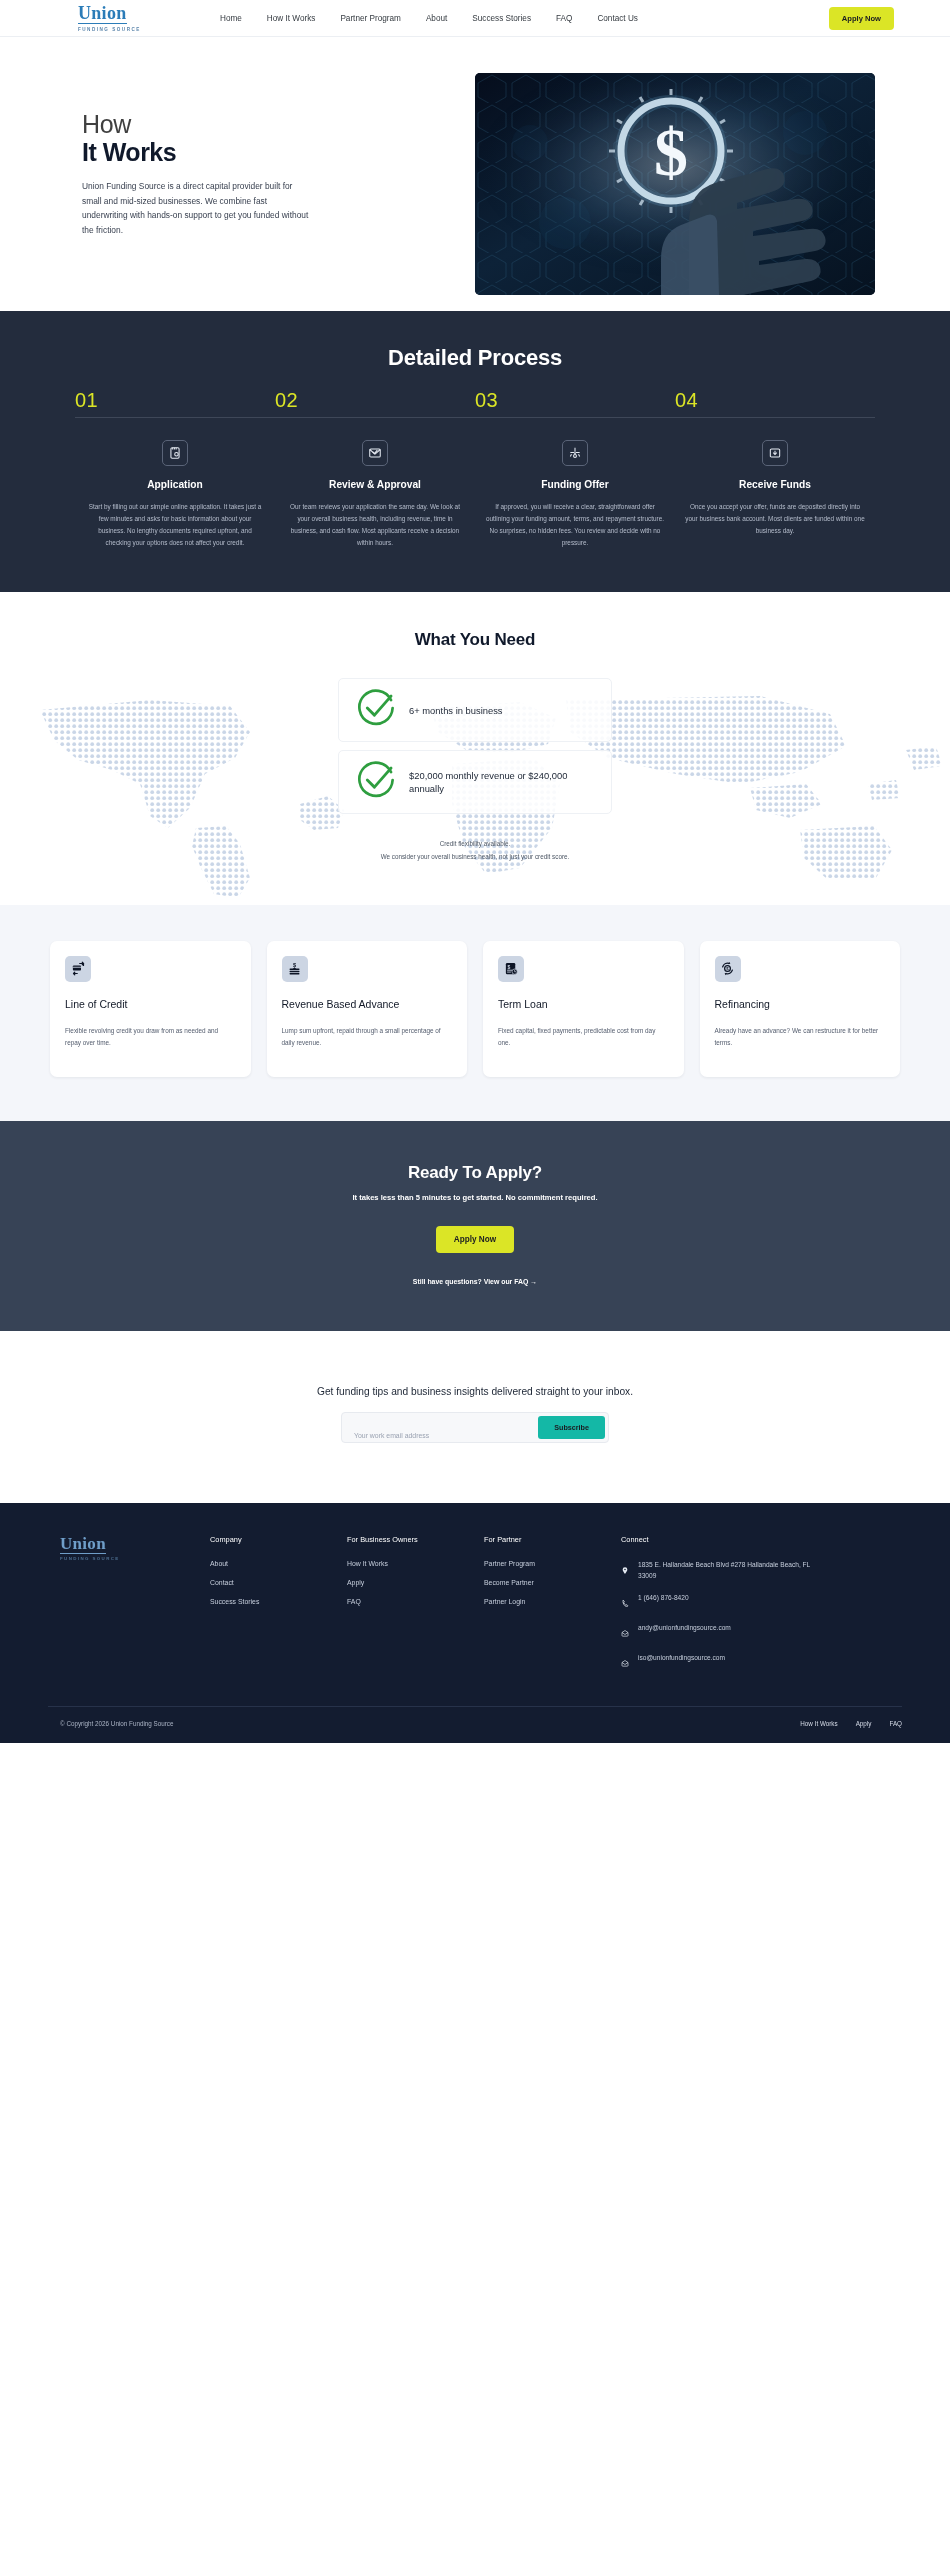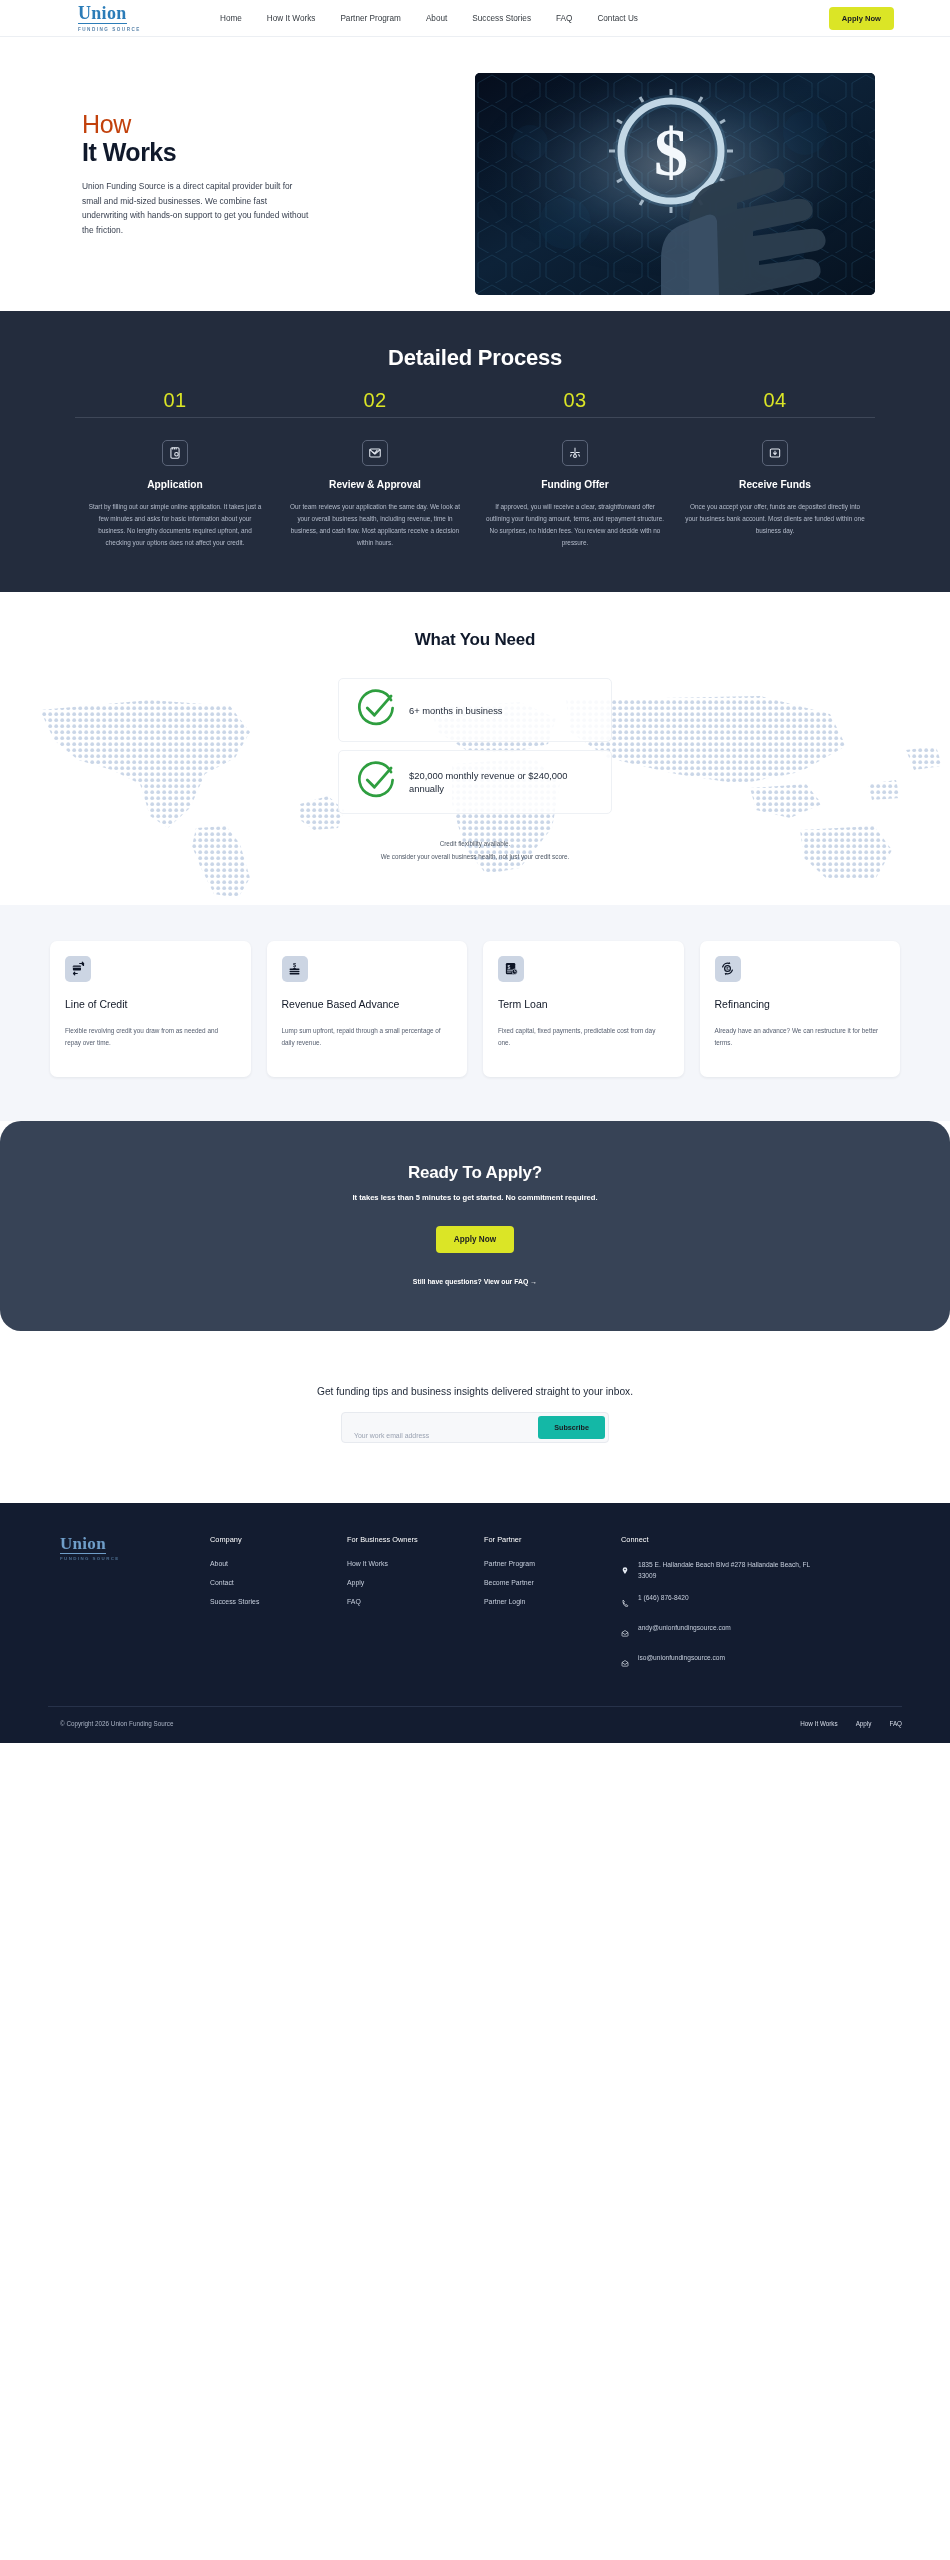--- a/index.html
+++ b/index.html
@@ -66,21 +66,21 @@
     background: #ffffff;
     display: flex;
     align-items: center;
     padding: 0 52px;
     position: relative;
   }
   .hero-left { width: 390px; padding-left: 30px; }
   .hero-kicker {
     font-size: 25px;
     font-weight: 400;
-    color: #c2410c;
+    color: #404040;
     line-height: 1.12;
     letter-spacing: -.4px;
   }
   .hero-title {
     font-size: 25px;
     font-weight: 700;
     color: #10192b;
     line-height: 1.18;
     letter-spacing: -.5px;
     margin-bottom: 11px;
@@ -118,21 +118,20 @@
   }
   .steps-nums {
     display: flex;
     max-width: 800px;
     margin: 0 auto;
     border-bottom: 1px solid #3e4758;
     padding-bottom: 5px;
   }
   .steps-nums > div {
     flex: 1;
-    text-align: center;
     color: #dbe526;
     font-size: 20px;
     font-weight: 400;
     letter-spacing: .5px;
   }
   .steps-body {
     display: flex;
     max-width: 800px;
     margin: 0 auto;
     padding-top: 22px;
@@ -251,21 +250,20 @@
     font-size: 6.4px;
     color: #545d6e;
     line-height: 1.85;
   }
 
   
   .cta {
     background: #374356;
     text-align: center;
     padding: 42px 0 46px;
-    border-radius: 21px;
   }
   .cta h2 {
     color: #ffffff;
     font-size: 17px;
     font-weight: 700;
     margin-bottom: 10px;
     letter-spacing: -.2px;
   }
   .cta p.lead {
     color: #ffffff;

